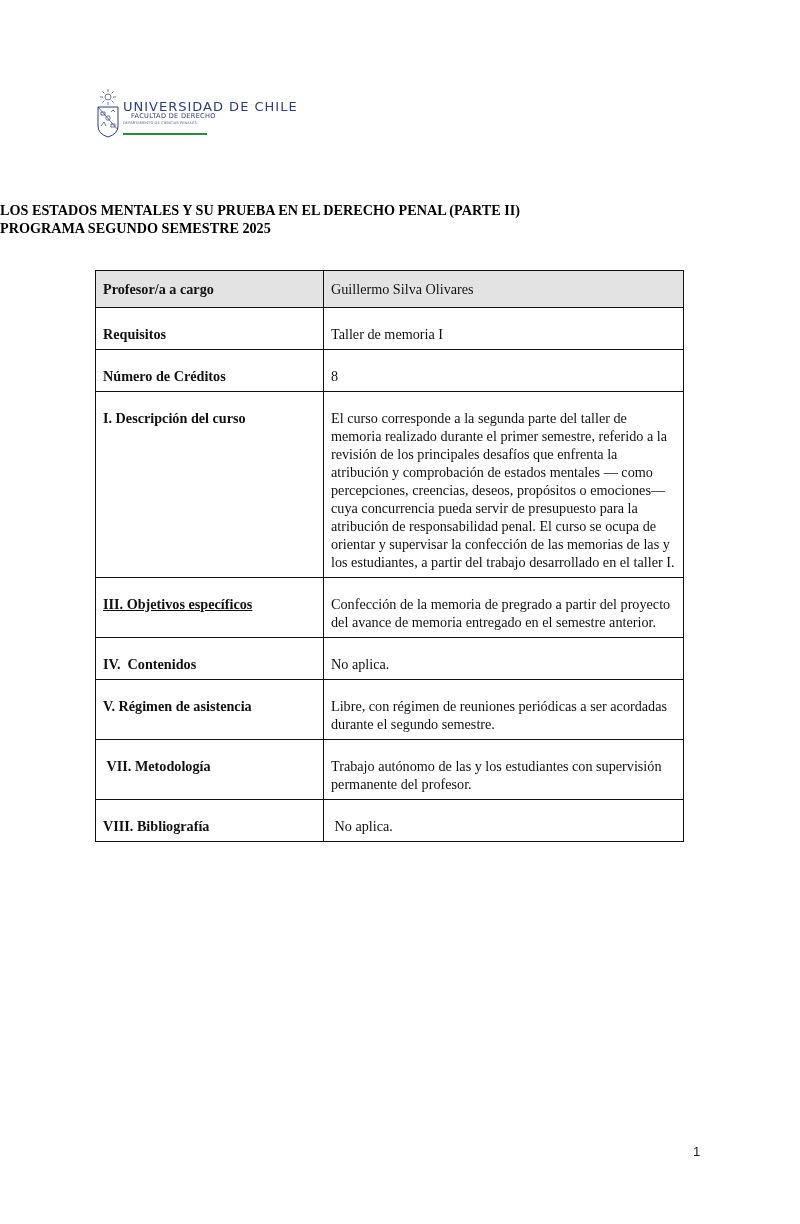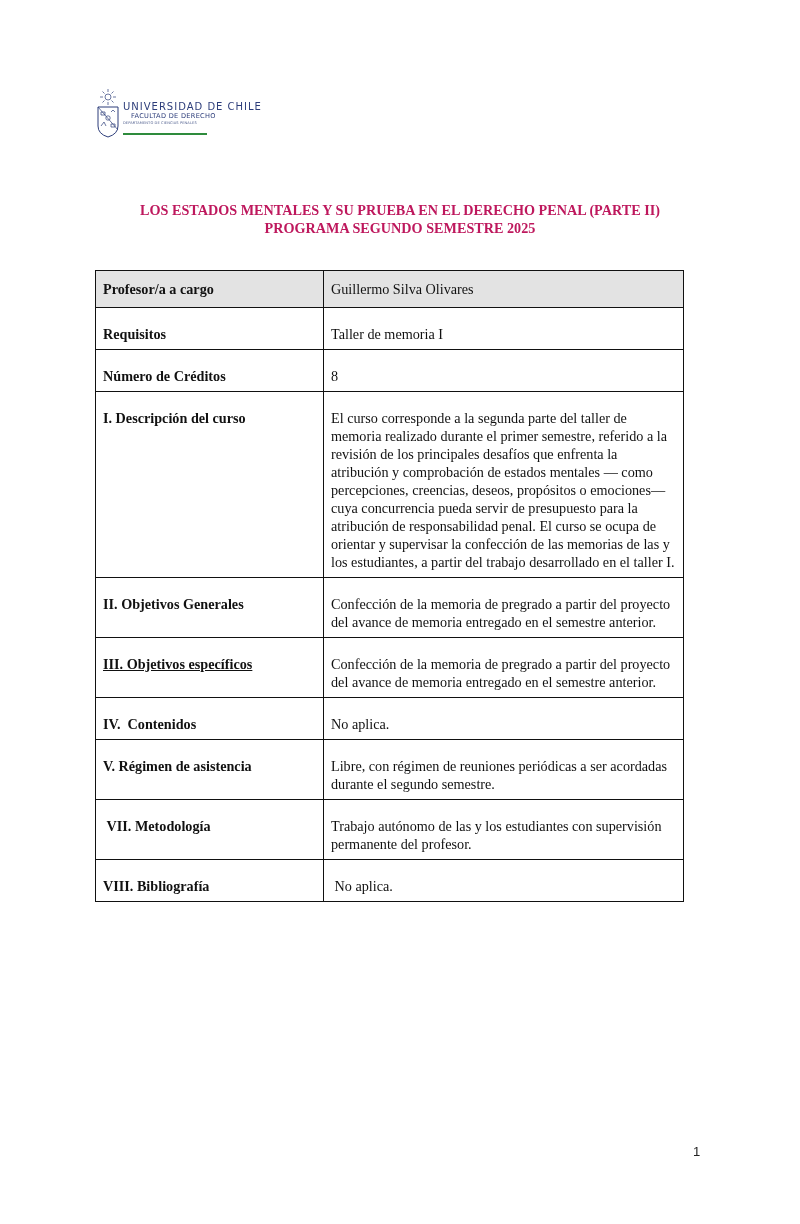--- a/index.html
+++ b/index.html
@@ -2,26 +2,26 @@
 <html><head>
   <meta charset="utf-8">
   <style>
     * { box-sizing: border-box; margin: 0; padding: 0; }
     html, body { width: 800px; height: 1224px; background: #ffffff; }
     body { position: relative; font-family: "Liberation Serif", "DejaVu Serif", serif; color: #111; }
 
     .logo { position: absolute; left: 96px; top: 88px; width: 140px; height: 52px; }
     .logo-crest { position: absolute; left: 0; top: 0; width: 24px; height: 50px; }
     .logo-text { position: absolute; left: 27px; top: 14px; font-family: "DejaVu Sans", "Liberation Sans", sans-serif; color: #2d3d7a; }
-    .logo-uni { font-size: 10px; letter-spacing: 1px; line-height: 10px; white-space: nowrap; }
+    .logo-uni { font-size: 13px; letter-spacing: 1px; line-height: 10px; white-space: nowrap; }
     .logo-fac { font-size: 6.6px; letter-spacing: 0.3px; line-height: 8px; white-space: nowrap; padding-left: 8px; }
     .logo-dep { font-size: 3.6px; letter-spacing: 0.1px; line-height: 6px; white-space: nowrap; color: #51608f; }
     .logo-rule { position: absolute; left: 27px; top: 45px; width: 84px; height: 2px; background: #2e8b3c; }
 
-    .title { position: absolute; left: 0; width: 800px; top: 201px; text-align: center; font-weight: bold; font-size: 14.2px; line-height: 18px; color: #be185d; }
+    .title { position: absolute; left: 0; width: 800px; top: 201px; text-align: left; font-weight: bold; font-size: 14.2px; line-height: 18px; color: #000000; }
 
     .syllabus { position: absolute; left: 95px; top: 270px; width: 589px; border-collapse: collapse; font-size: 14.2px; line-height: 18px; }
     .syllabus td { border: 1.6px solid #111; vertical-align: top; padding: 17px 7px 6px 7px; }
     .syllabus td.label { width: 228px; font-weight: bold; }
     .syllabus td.label .sub { font-weight: normal; display: block; }
     .syllabus tr.head td { background: #e3e3e3; padding-top: 9px; padding-bottom: 9px; }
     .syllabus td.value { color: #111; }
 
     .page-number { position: absolute; left: 693px; top: 1144px; font-family: "Liberation Sans", sans-serif; font-size: 13px; color: #222; }
   </style>
@@ -74,24 +74,20 @@
       </tr>
       <tr>
         <td class="label"><span style="white-space: pre-wrap;">Número de Créditos</span></td>
         <td class="value" style="white-space: pre-wrap;">8</td>
       </tr>
       <tr>
         <td class="label"><span style="white-space: pre-wrap;">I. Descripción del curso</span></td>
         <td class="value" style="white-space: pre-wrap;">El curso corresponde a la segunda parte del taller de memoria realizado durante el primer semestre, referido a la revisión de los principales desafíos que enfrenta la atribución y comprobación de estados mentales — como percepciones, creencias, deseos, propósitos o emociones— cuya concurrencia pueda servir de presupuesto para la atribución de responsabilidad penal. El curso se ocupa de orientar y supervisar la confección de las memorias de las y los estudiantes, a partir del trabajo desarrollado en el taller I.</td>
       </tr>
       <tr>
-        <td class="label"><span style="white-space: pre-wrap;">II. Objetivos Generales</span></td>
-        <td class="value" style="white-space: pre-wrap;">Confección de la memoria de pregrado a partir del proyecto del avance de memoria entregado en el semestre anterior.</td>
-      </tr>
-      <tr>
         <td class="label"><span style="white-space: pre-wrap; text-decoration: underline;">III. Objetivos específicos</span></td>
         <td class="value" style="white-space: pre-wrap;">Confección de la memoria de pregrado a partir del proyecto del avance de memoria entregado en el semestre anterior.</td>
       </tr>
       <tr>
         <td class="label"><span style="white-space: pre-wrap;">IV.  Contenidos</span></td>
         <td class="value" style="white-space: pre-wrap;">No aplica.</td>
       </tr>
       <tr>
         <td class="label"><span style="white-space: pre-wrap;">V. Régimen de asistencia</span></td>
         <td class="value" style="white-space: pre-wrap;">Libre, con régimen de reuniones periódicas a ser acordadas durante el segundo semestre.</td>

